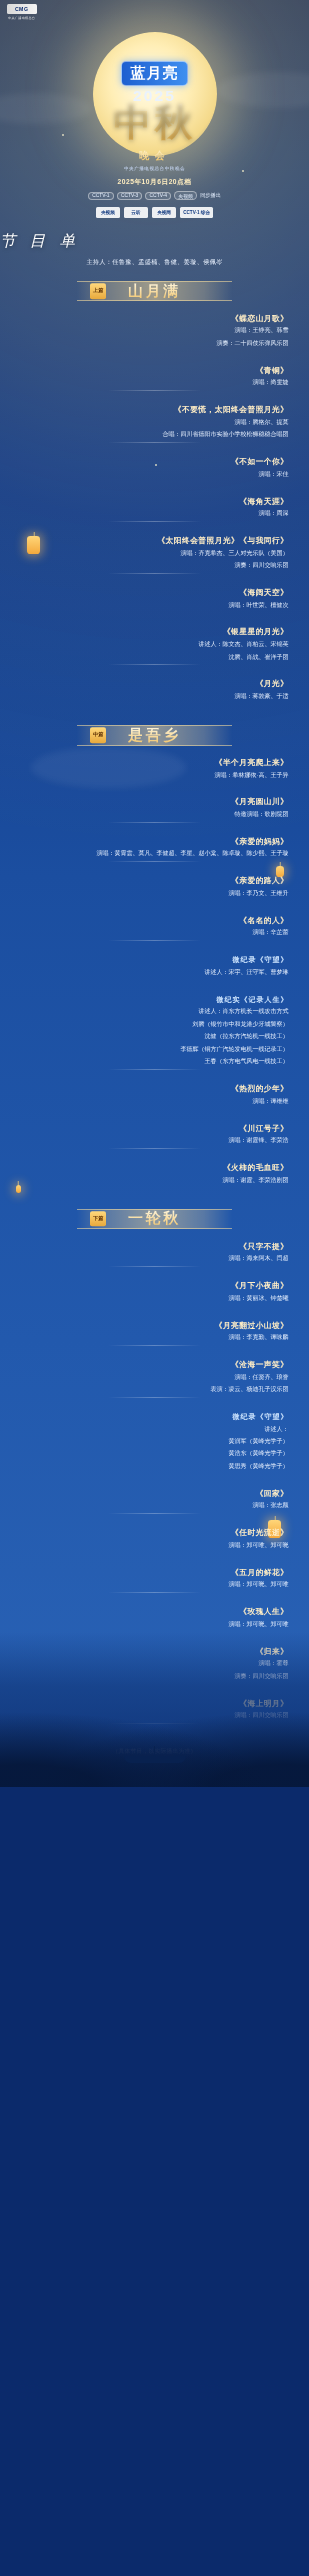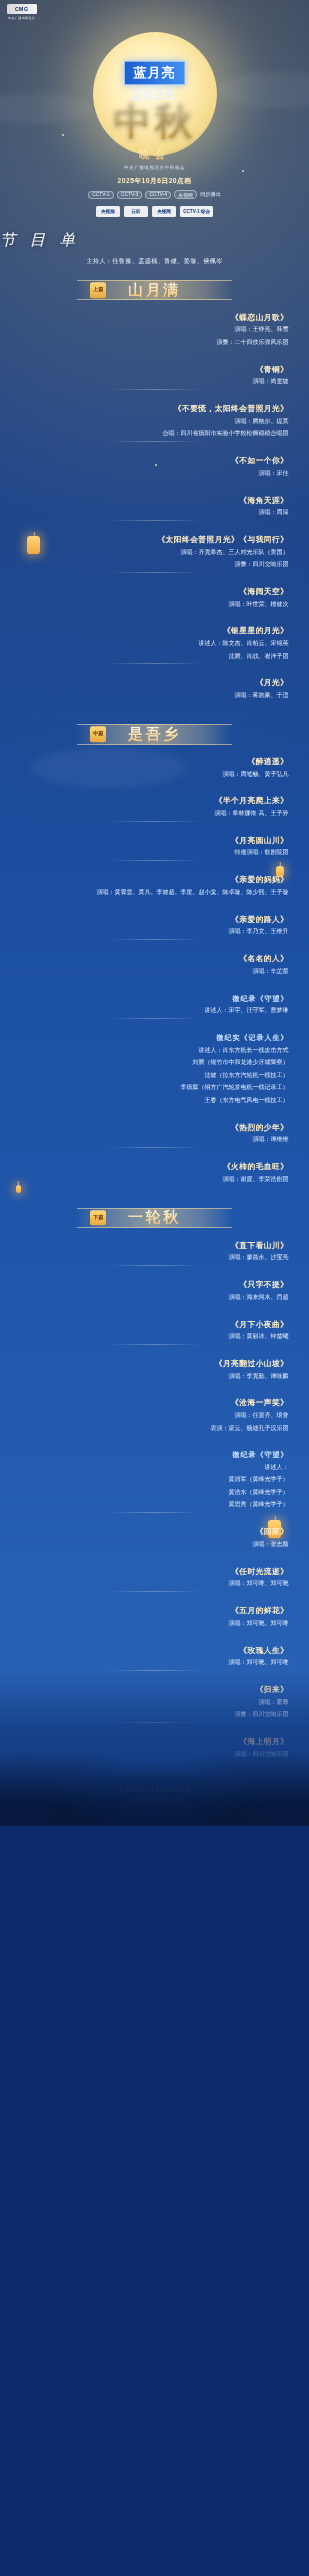--- a/index.html
+++ b/index.html
@@ -60,24 +60,24 @@
   .cmg-mark {
     width:30px; height:10.3px; border-radius:1.5px;
     background:linear-gradient(90deg,#d8d8d8,#f4f4f4);
     color:#0b2a6b; font-size:5.2px; font-weight:bold; letter-spacing:0.5px;
     display:flex; align-items:center; justify-content:center;
   }
   .cmg-sub { font-size:3.1px; color:#e7e7e7; letter-spacing:0.3px; }
 
   .title-block { position:relative; padding-top:61px; text-align:center; }
   .brand-bar {
-    display:inline-block; padding:2.1px 8.2px; border-radius:0;
+    display:inline-block; padding:2.1px 8.2px; border-radius:5px;
     background:linear-gradient(90deg,#1d5fd0,#3f8ff0);
     border:0.5px solid rgba(255,255,255,0.5);
-    font-size:13px; font-weight:bold; letter-spacing:1px; color:#fff;
+    font-size:15px; font-weight:bold; letter-spacing:1px; color:#fff;
     box-shadow:0 0 7.2px rgba(90,160,255,0.6);
   }
   .year { margin-top:1px; font-size:15.5px; font-weight:bold; color:#e9f2ff; letter-spacing:2.1px; opacity:.95;text-align:center;}
   .main-title {
     margin-top:-8.2px;
     font-family:"Liberation Serif", serif;
     font-size:38px; font-weight:bold; letter-spacing:3.1px;
     background:linear-gradient(180deg,#fff6d6 0%,#ffe49a 45%,#e8ab3d 100%);
     -webkit-background-clip:text; background-clip:text; color:transparent;
     text-shadow:0 1px 5.2px rgba(0,0,0,0.35);
@@ -286,25 +286,20 @@
             </div>
           </div>
         </div>
         <div class="section">
           <div class="section-banner">
             <div class="tag">中篇</div>
             <div class="sec-name">是吾乡</div>
           </div>
           <div class="items">
             <div class="item">
-              <div class="item-name">《醉逍遥》</div>
-              <div class="item-line">演唱：周笔畅、黄子弘凡</div>
-              <div class="divider"></div>
-            </div>
-            <div class="item">
               <div class="item-name">《半个月亮爬上来》</div>
               <div class="item-line">演唱：希林娜依·高、王子异</div>
               <div class="divider"></div>
             </div>
             <div class="item">
               <div class="item-name">《月亮圆山川》</div>
               <div class="item-line">特邀演唱：歌剧院团</div>
               <div class="divider"></div>
             </div>
             <div class="item">
@@ -335,37 +330,37 @@
               <div class="item-line">李德辉（铜方广汽轮发电机一线记录工）</div>
               <div class="item-line">王春（东方电气风电一线技工）</div>
               <div class="divider"></div>
             </div>
             <div class="item">
               <div class="item-name">《热烈的少年》</div>
               <div class="item-line">演唱：谭维维</div>
               <div class="divider"></div>
             </div>
             <div class="item">
+              <div class="item-name">《川江号子》</div>
+              <div class="item-line">演唱：谢霆锋、李荣浩</div>
+              <div class="divider"></div>
+            </div>
+            <div class="item">
               <div class="item-name">《火柿的毛血旺》</div>
               <div class="item-line">演唱：谢霆、李荣浩剧团</div>
               <div class="divider"></div>
             </div>
           </div>
         </div>
         <div class="section">
           <div class="section-banner">
             <div class="tag">下篇</div>
             <div class="sec-name">一轮秋</div>
           </div>
           <div class="items">
-            <div class="item">
-              <div class="item-name">《直下看山川》</div>
-              <div class="item-line">演唱：廖昌永、沙宝亮</div>
-              <div class="divider"></div>
-            </div>
             <div class="item">
               <div class="item-name">《只字不提》</div>
               <div class="item-line">演唱：海来阿木、闫超</div>
               <div class="divider"></div>
             </div>
             <div class="item">
               <div class="item-name">《月下小夜曲》</div>
               <div class="item-line">演唱：黄丽冰、钟楚曦</div>
               <div class="divider"></div>
             </div>

